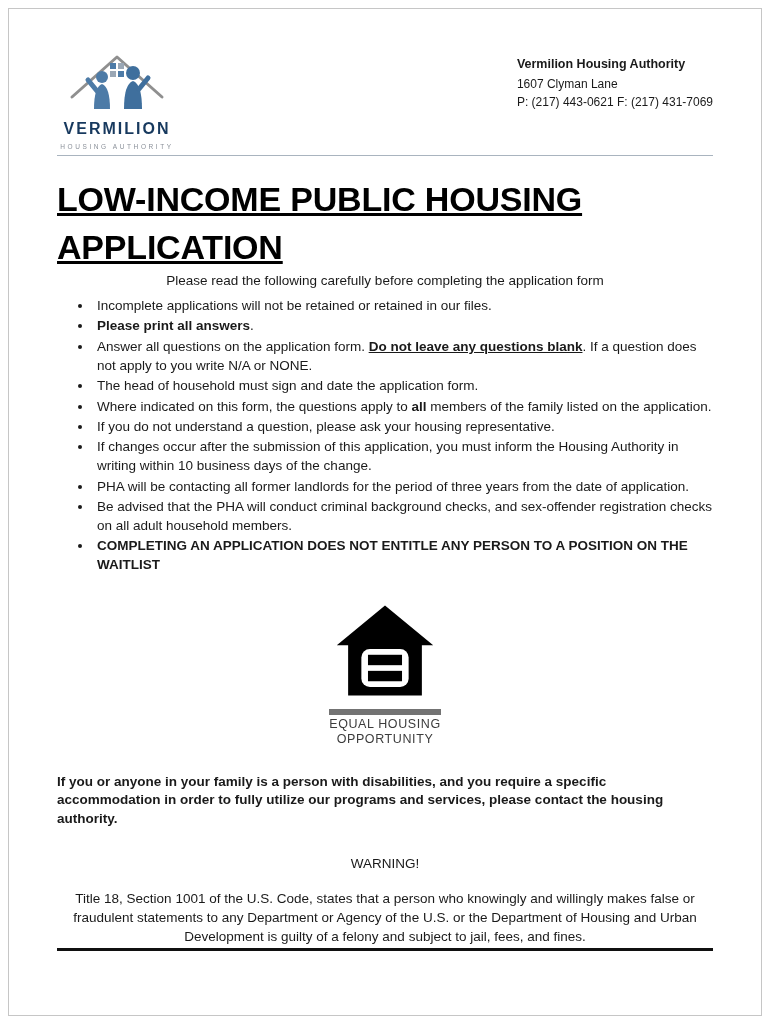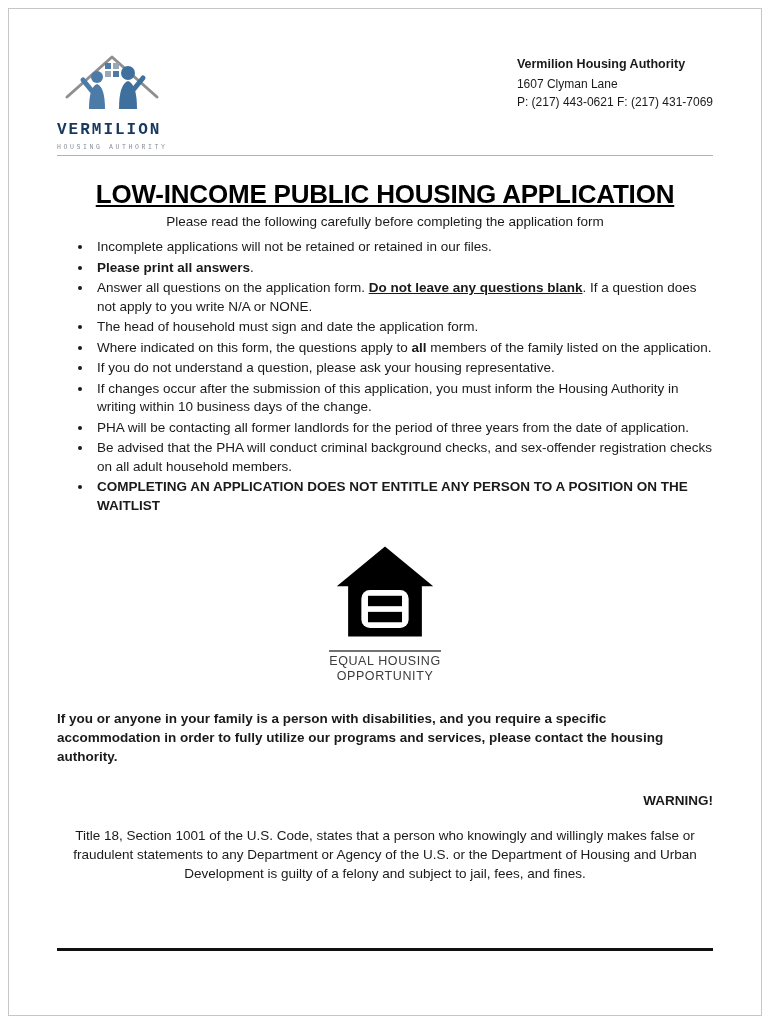--- a/index.html
+++ b/index.html
@@ -13,49 +13,49 @@
     padding:38px 48px 0 48px;
     overflow:hidden;
     font-size:13.5px;
     line-height:1.4;
   }
   .b{font-weight:700;}
   .u{text-decoration:underline;}
 
   
   .header{display:flex;justify-content:space-between;align-items:flex-start;height:98px;}
-  .logo{width:120px;font-family:Liberation Mono, monospace;}
+  .logo{width:120px;text-align:center;}
   .logo-word{font-weight:700;font-size:16px;letter-spacing:2px;color:#17395e;margin-top:1px;}
   .logo-sub{font-size:6.5px;letter-spacing:2.6px;color:#8a9099;margin-top:2px;}
   .header-right{text-align:left;font-size:12px;line-height:1.45;padding-top:8px;}
   .header-right .org{font-weight:700;font-size:12.5px;margin-bottom:3px;}
   .header-rule{border:none;border-top:1px solid #a9b4bf;margin:10px 0 0 0;}
 
   
   h1.doc-title{
-    text-align:center;font-size:26px;font-weight:700;
+    text-align:left;font-size:34px;font-weight:700;
     text-decoration:underline;margin:20px 0 0 0;color:#000;
     letter-spacing:-0.2px;
   }
   .imp-head{text-align:center;font-weight:700;margin-top:16px;}
   .imp-sub{text-align:center;margin-top:1px;}
   ul.bullets{margin:6px 0 0 0;padding-left:36px;}
   ul.bullets li{padding-left:4px;margin:1.5px 0;}
 
   
   .eho{margin-top:26px;text-align:center;}
   .eho-text{
-    display:inline-block;border-top:2px solid #737373;margin-top:2px;
+    display:inline-block;border-top:6px solid #737373;margin-top:2px;
     padding-top:2px;font-size:12.5px;letter-spacing:0.6px;color:#3c3c3c;
     line-height:1.18;min-width:112px;
   }
 
   
   .accommodation{font-weight:700;margin:24px auto 0 auto;max-width:660px;}
-  .warning-head{text-align:right;font-weight:700;margin-top:26px;}
+  .warning-head{text-align:center;font-weight:400;margin-top:26px;}
   .warning-body{text-align:center;margin:16px auto 0 auto;max-width:655px;}
 
   .bottom-rule{position:absolute;left:48px;right:48px;bottom:64px;height:3px;background:#101010;}
 </style>
 </head>
 <body>
 
 <div class="page">
 
   <header class="header">

